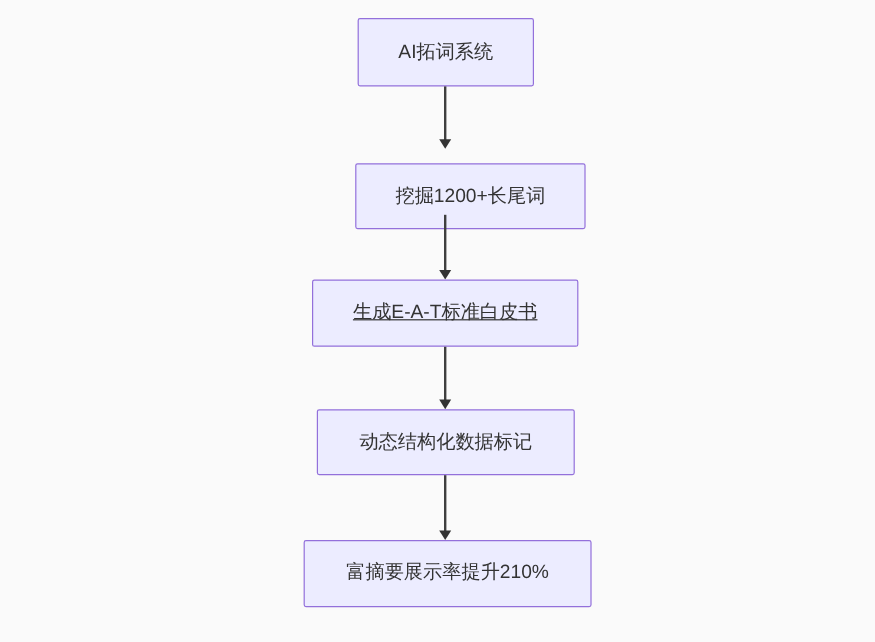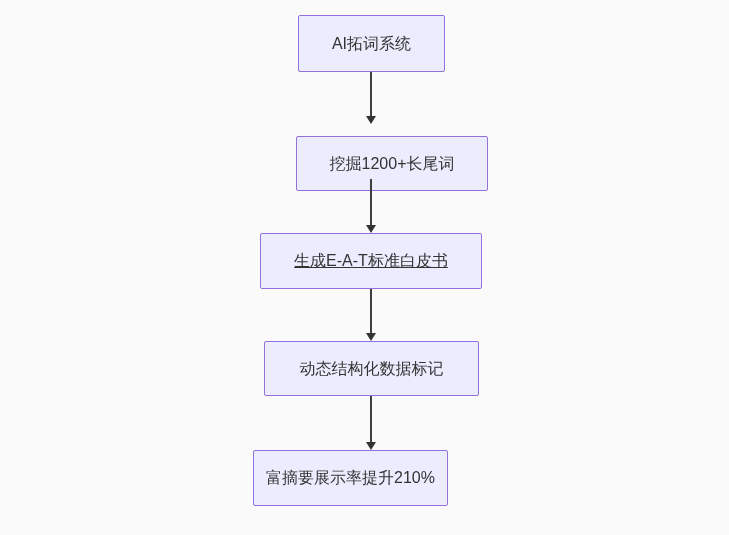--- a/index.html
+++ b/index.html
@@ -51,21 +51,21 @@
     height: 0;
     border-left: 5px solid transparent;
     border-right: 5px solid transparent;
     border-top: 8px solid #333333;
   }
   
   #node-0 { left: 298px; top: 15px;  width: 147px; height: 57px; }
   #node-1 { left: 275px; top: 136px; width: 192px; height: 55px; margin-left: 21px; }
   #node-2 { left: 260px; top: 233px; width: 222px; height: 56px; text-decoration: underline; }
   #node-3 { left: 264px; top: 341px; width: 215px; height: 55px; }
-  #node-4 { left: 253px; top: 450px; width: 195px; height: 56px; }
+  #node-4 { left: 253px; top: 450px; width: 240px; height: 56px; }
   
   #edge-0 { left: 365px; top: 72px;  height: 52px; }
   #edge-1 { left: 365px; top: 179px; height: 54px; }
   #edge-2 { left: 365px; top: 289px; height: 52px; }
   #edge-3 { left: 365px; top: 396px; height: 54px; }
 </style>
 </head>
 <body>
 
 <div class="canvas">

